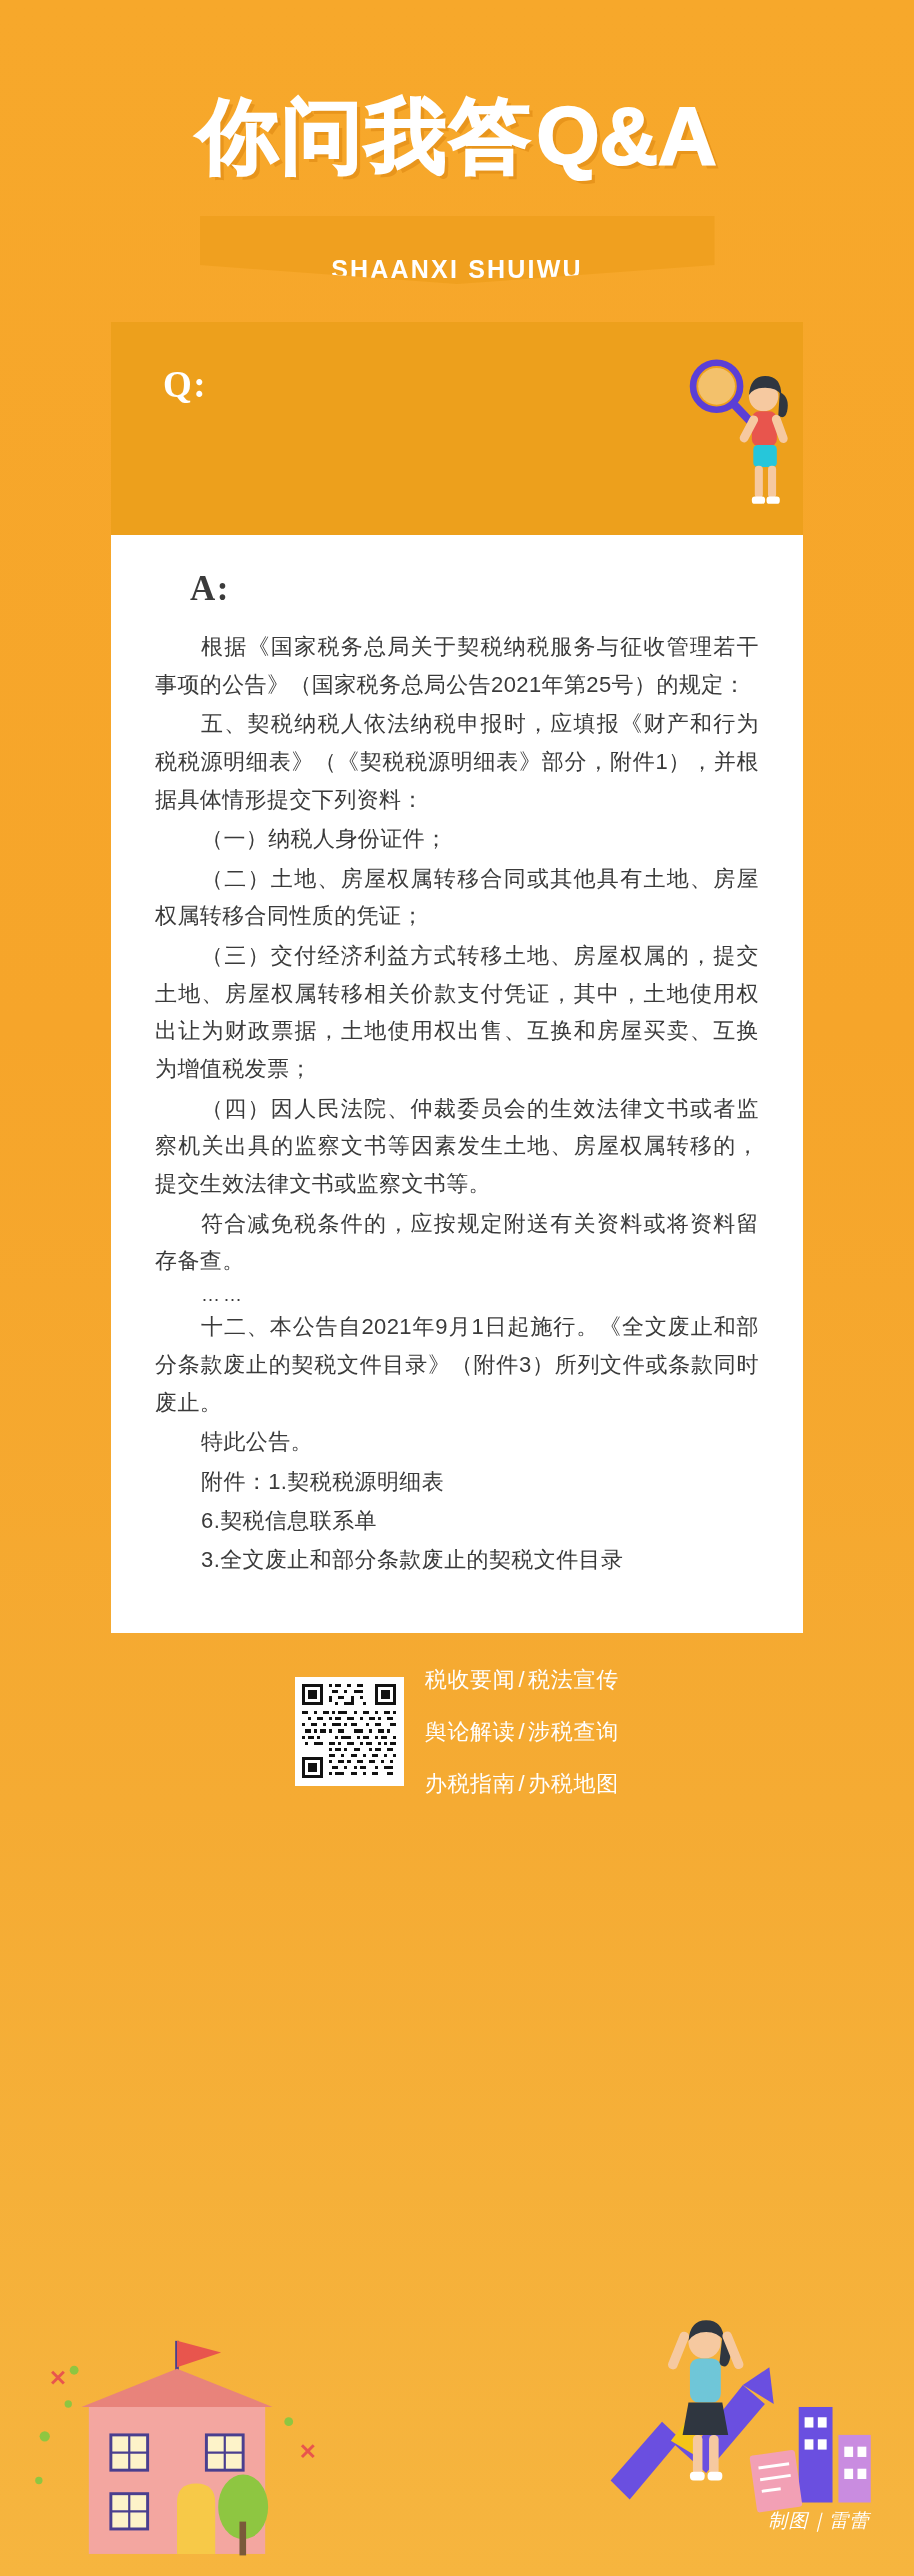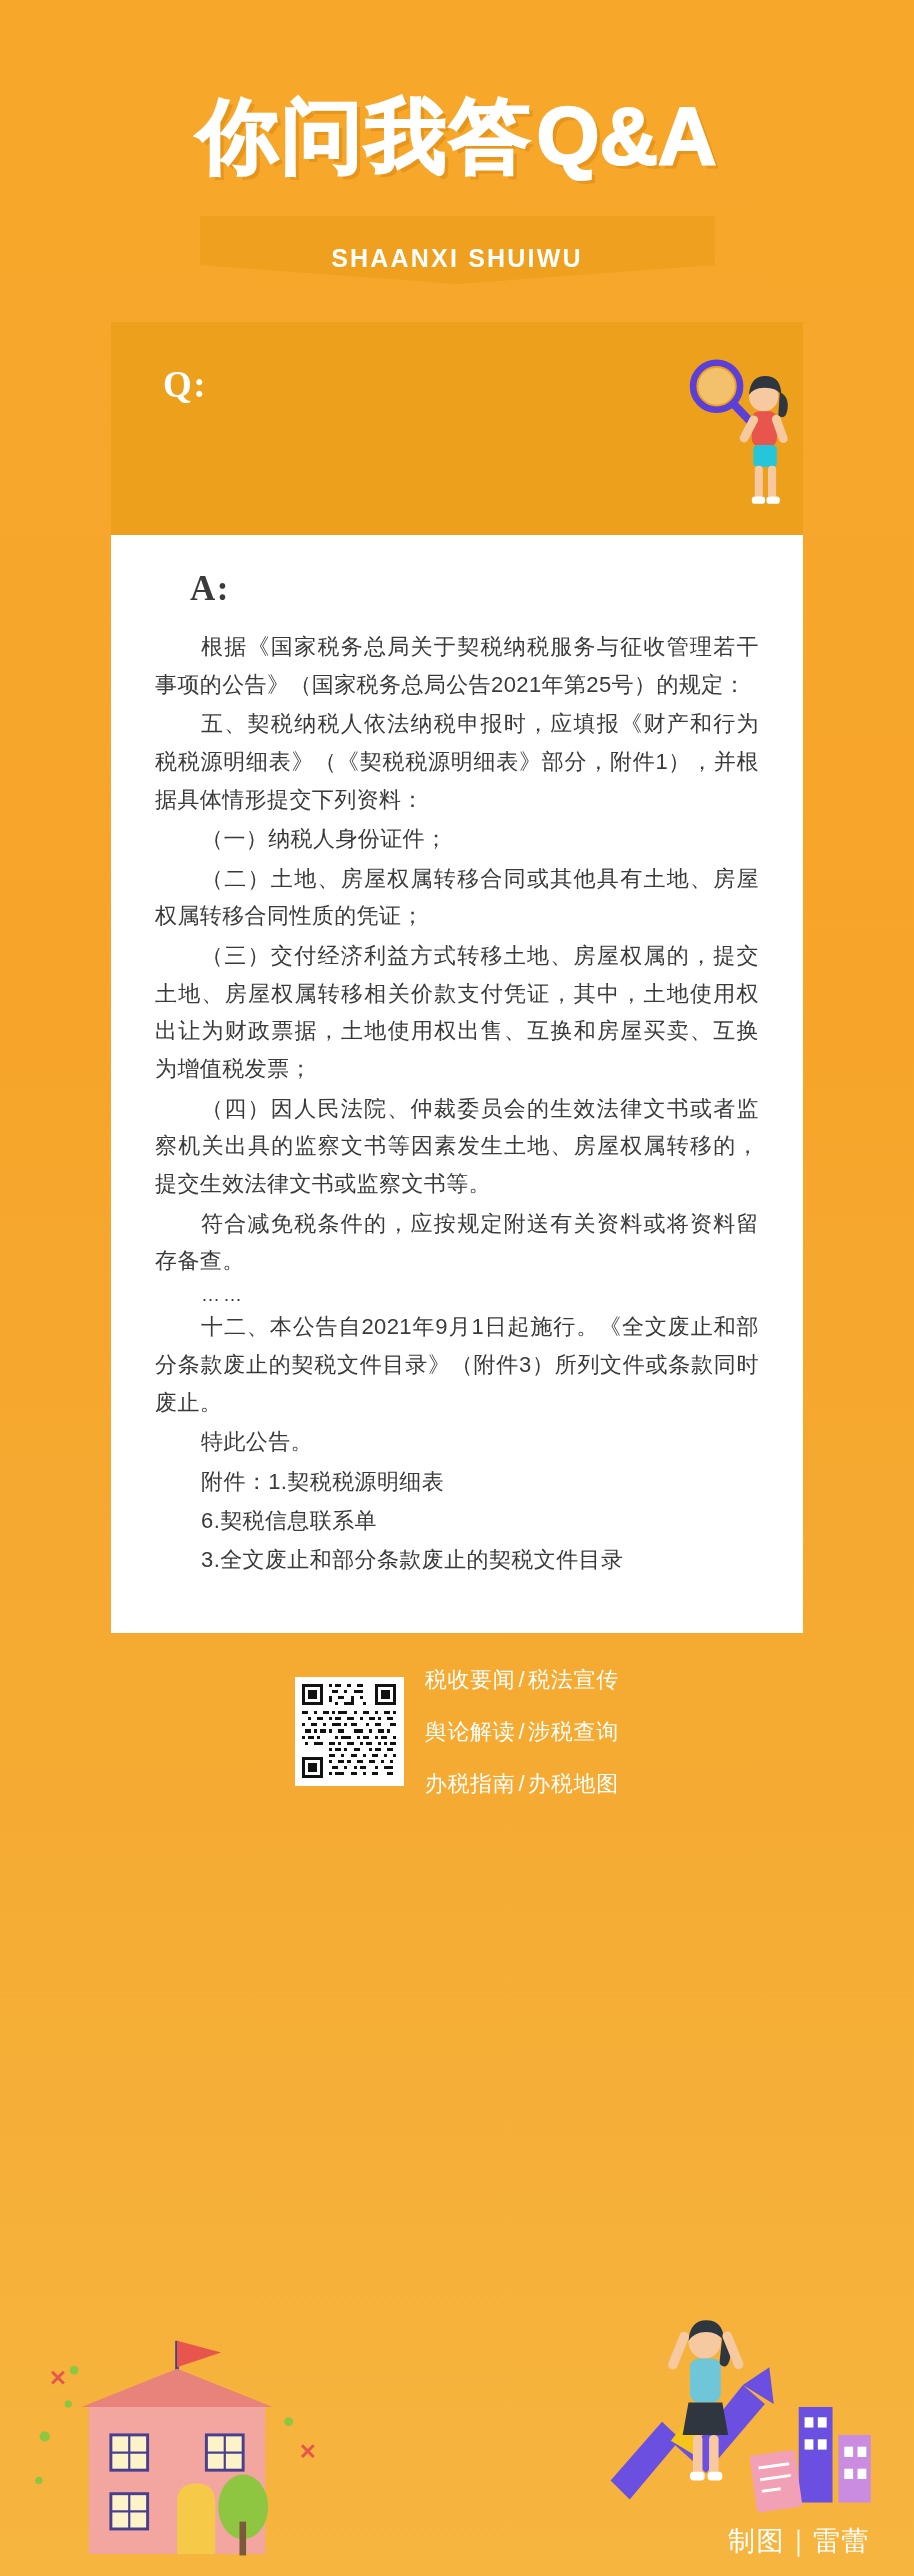--- a/index.html
+++ b/index.html
@@ -45,21 +45,21 @@
   }
 
   .subtitle-banner {
     position: relative;
     margin: 35px auto 0 auto;
     width: 515px;
     height: 68px;
     background: #f0a01f;
     clip-path: polygon(0 0, 100% 0, 100% 72%, 50% 100%, 0 72%);
     display: flex;
-    align-items: center;
+    align-items: flex-end;
     justify-content: center;
   }
   .subtitle-text {
     margin-top: 16px;
     font-size: 25px;
     font-weight: bold;
     color: #ffffff;
     letter-spacing: 2.2px;
   }
 
@@ -167,24 +167,25 @@
     position: absolute;
     left: 0;
     bottom: 0;
     width: 914px;
     height: 316px;
     pointer-events: none;
   }
   .credit {
     position: absolute;
     right: 44px;
-    bottom: 17px;
-    font-size: 27px;
+    bottom: 42px;
+    font-size: 19px;
     color: #ffffff;
     letter-spacing: 1.5px;
+    font-style: italic;
   }
 </style>
 </head>
 <body>
 
 <div class="poster">
 
   <div class="header">
     <div>
       <span class="title-main">你问我答</span>

